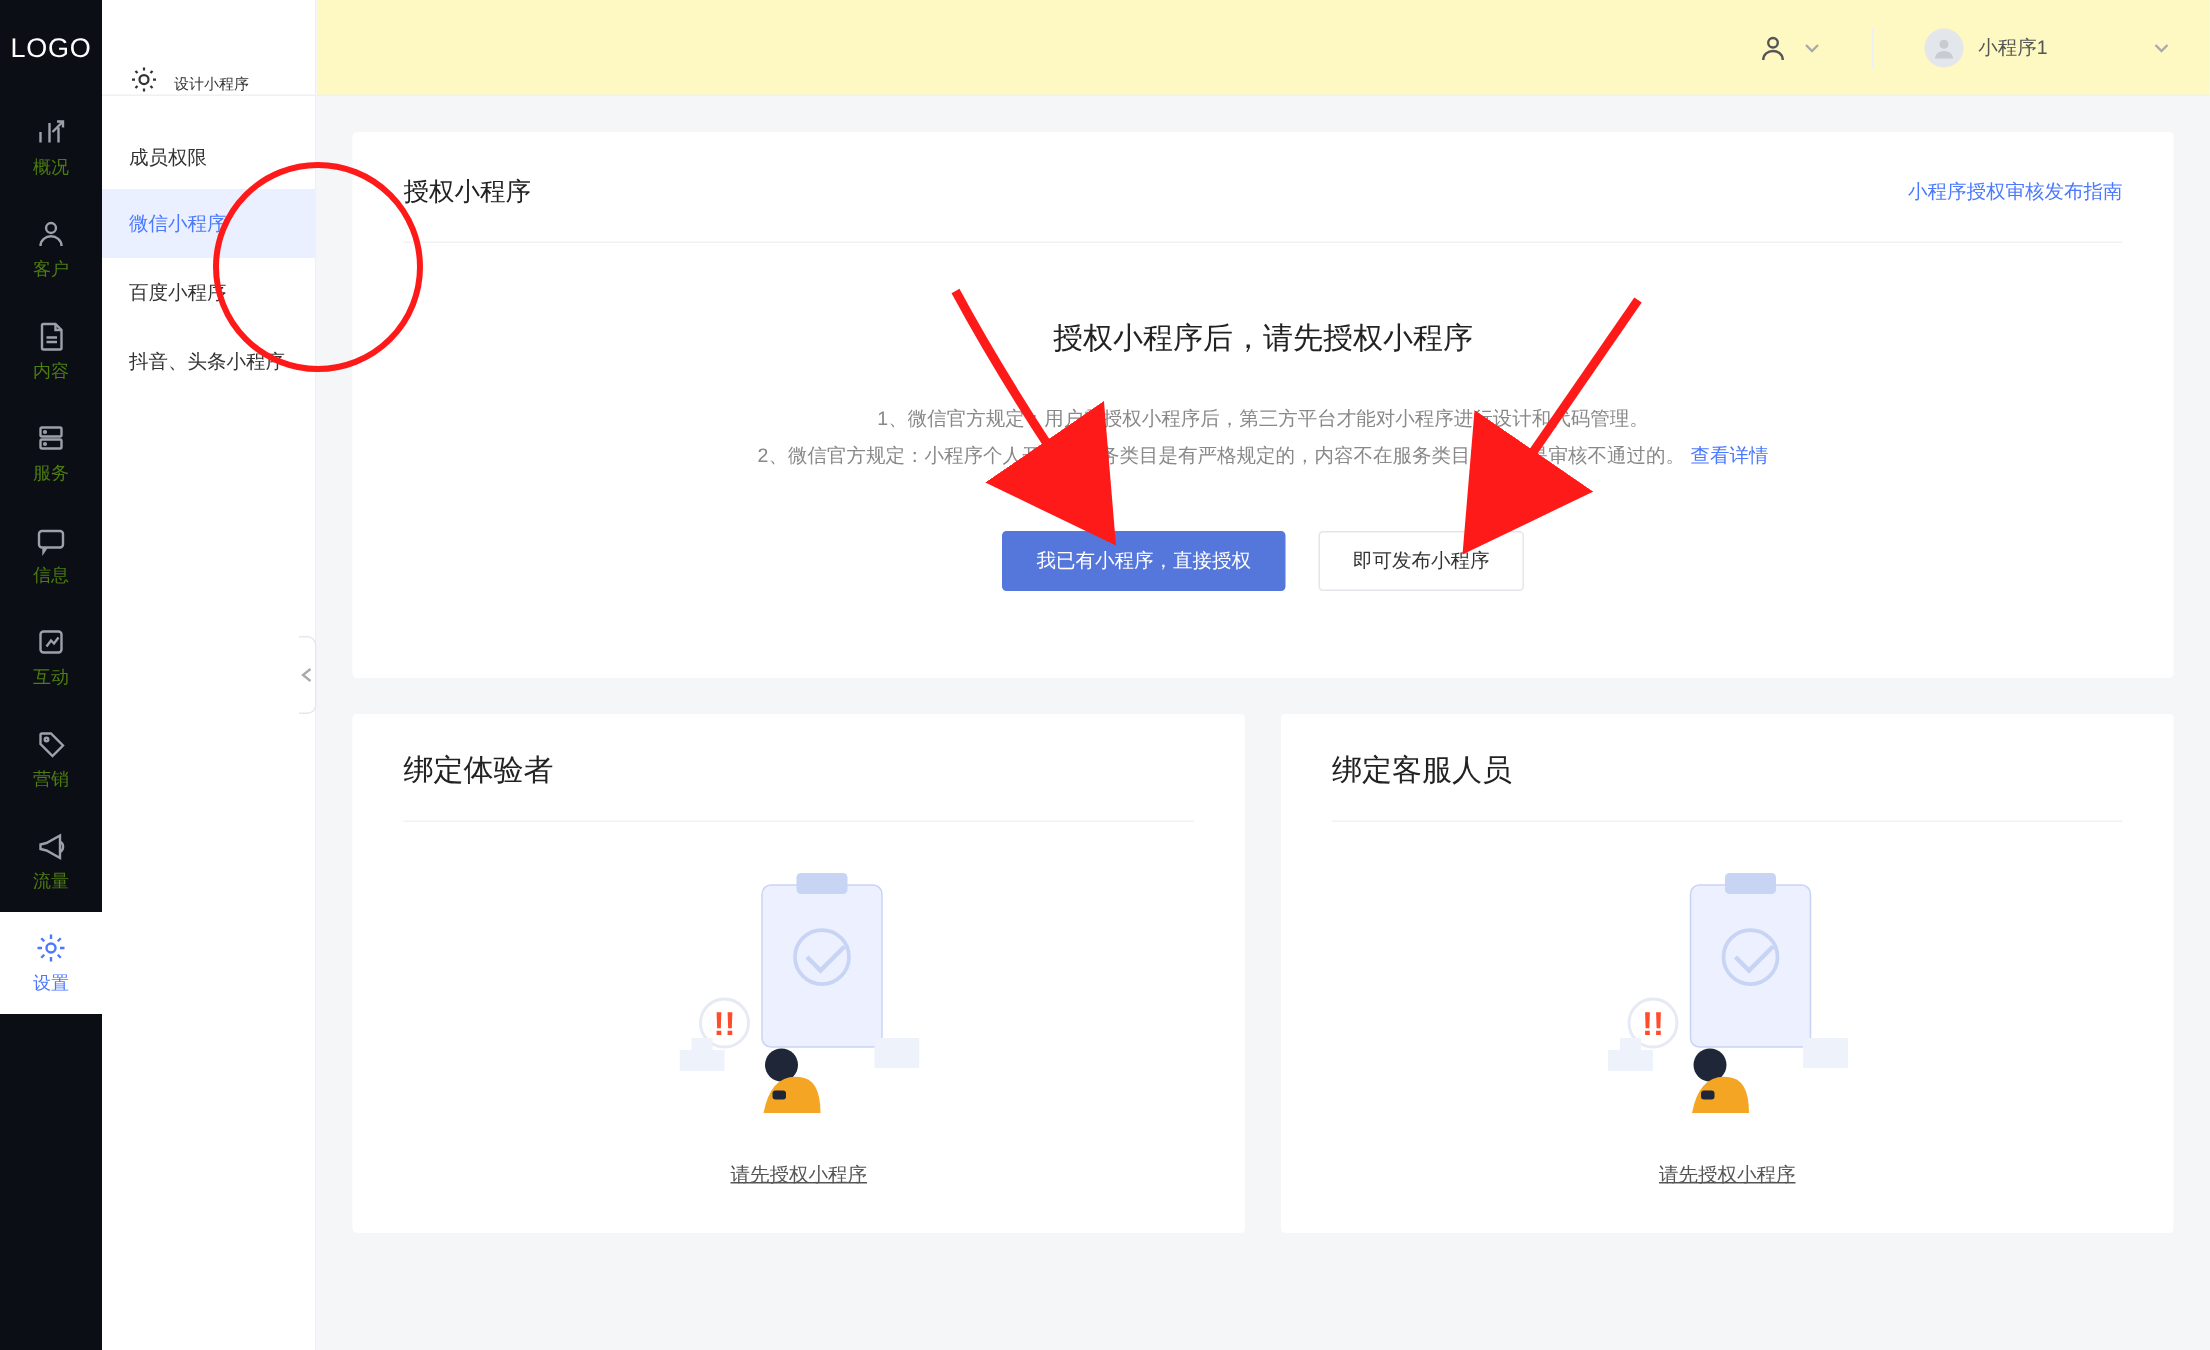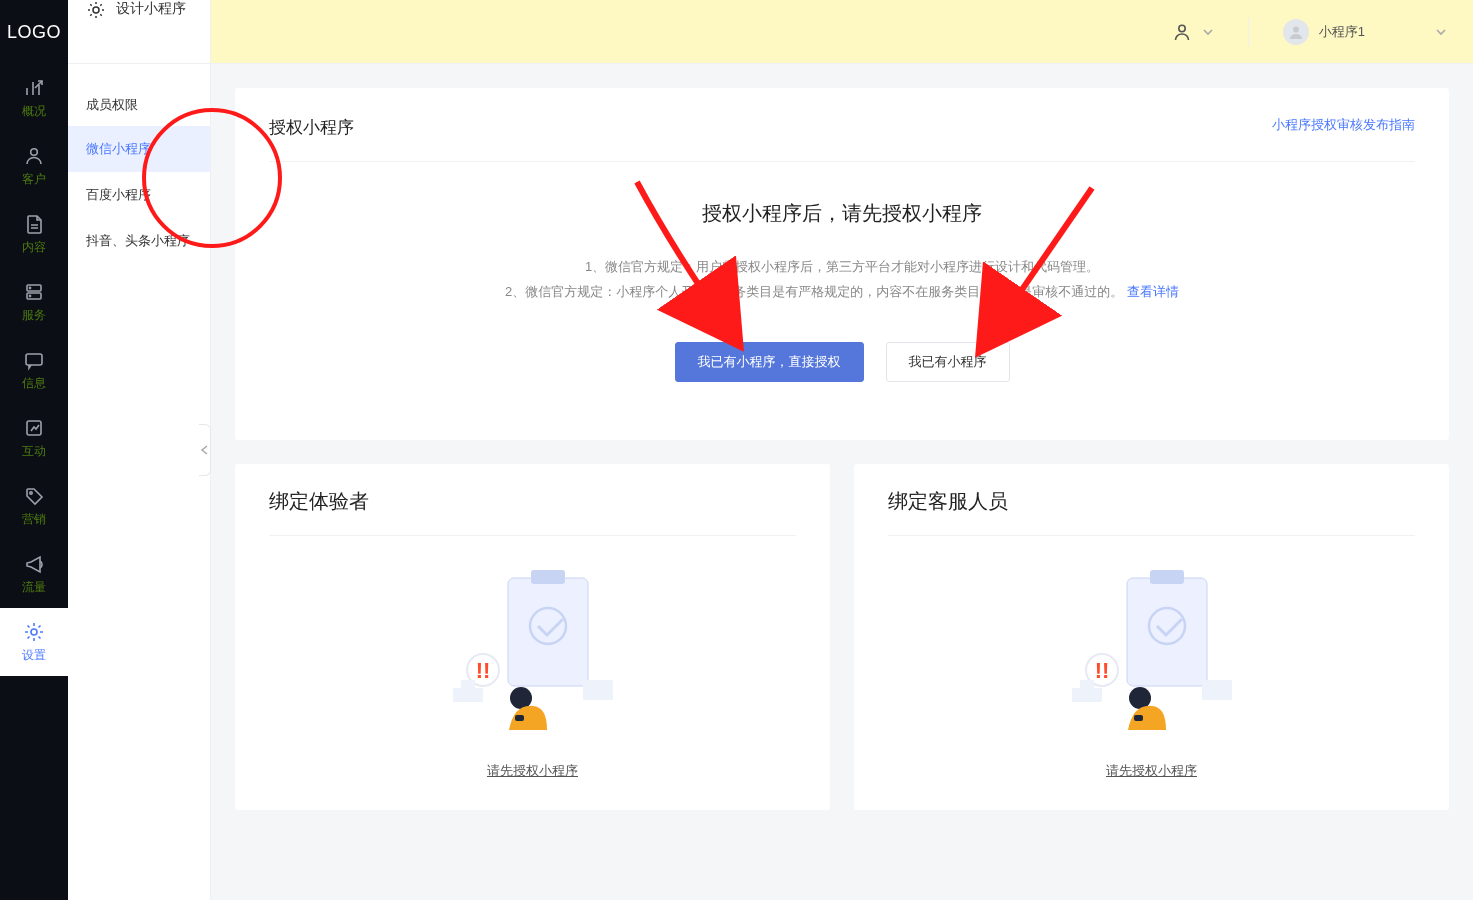--- a/index.html
+++ b/index.html
@@ -12,21 +12,21 @@
     .logo { width: 52px; height: 64px; display: flex; align-items: center; justify-content: center; color: #fff; font-weight: 500; font-size: 18px; letter-spacing: .5px; }
     .pnav-item { width: 68px; height: 68px; display: flex; flex-direction: column; align-items: center; justify-content: center; gap: 4px; cursor: pointer; font-size: 12px; }
     .pnav-item svg { width: 22px; height: 22px; stroke: #9da0aa; fill: none; stroke-width: 1.6; }
     .pnav-item span { color: #4d7c0f; }
     .pnav-item.active { background: #fff; }
     .pnav-item.active svg { stroke: #4a78ff; }
     .pnav-item.active span { color: #4a78ff; }
 
     
     .sub-nav { width: 143px; background: #fff; border-right: 1px solid #eef0f3; flex-shrink: 0; position: relative; }
-    .sub-top { height: 64px; display: flex; align-items: flex-start; padding: 0 18px; border-bottom: 1px solid #eef0f3; gap: 10px; font-size: 14px; color: #333; }
+    .sub-top { height: 64px; display: flex; align-items: flex-end; padding: 0 18px; border-bottom: 1px solid #eef0f3; gap: 10px; font-size: 10px; color: #333; }
     .sub-top svg { width: 20px; height: 20px; stroke: #333; fill: none; stroke-width: 1.5; }
     .sub-list { padding-top: 24px; font-size: 13px; }
     .sub-section { padding: 8px 18px 12px; color: #333; }
     .sub-item { padding: 14px 18px; color: #333; cursor: pointer; }
     .sub-item.active { background: #eaf0ff; color: #4a78ff; }
     .collapse-handle { position: absolute; top: 50%; right: -1px; transform: translateY(-50%); width: 12px; height: 52px; border: 1px solid #e5e7eb; border-left: none; background: #fff; border-radius: 0 6px 6px 0; display: flex; align-items: center; justify-content: center; cursor: pointer; color: #bbb; font-size: 10px; }
 
     .content-col { flex: 1; display: flex; flex-direction: column; min-width: 0; }
 
     
@@ -35,21 +35,21 @@
     .user-chip, .site-chip { display: flex; align-items: center; gap: 10px; font-size: 13px; color: #555; cursor: pointer; padding: 6px 10px; }
     .user-chip svg.person { width: 20px; height: 20px; stroke: #555; fill: none; stroke-width: 1.6; }
     .chev { width: 12px; height: 12px; stroke: #aaa; fill: none; stroke-width: 1.6; }
     .avatar { width: 26px; height: 26px; border-radius: 50%; background: #e3e6eb; display: flex; align-items: center; justify-content: center; }
     .avatar svg { width: 16px; height: 16px; fill: #c7ccd3; }
 
     
     .main { padding: 24px; overflow: auto; flex: 1; }
 
     .panel { background: #fff; border-radius: 3px; padding: 28px 34px; margin-bottom: 24px; }
-    .panel-head { display: flex; align-items: flex-start; justify-content: space-between; padding-bottom: 22px; border-bottom: 1px solid #f0f1f4; margin-bottom: 28px; }
+    .panel-head { display: flex; align-items: center; justify-content: space-between; padding-bottom: 22px; border-bottom: 1px solid #f0f1f4; margin-bottom: 40px; }
     .panel-title { font-size: 17px; color: #222; font-weight: 500; }
     .panel-link { font-size: 13px; color: #4a78ff; cursor: pointer; }
 
     .hero { text-align: center; padding: 10px 0 30px; }
     .hero-title { font-size: 20px; color: #222; font-weight: 500; margin-bottom: 28px; }
     .hero-lines { font-size: 13px; color: #888; line-height: 1.9; }
     .hero-lines a { color: #4a78ff; text-decoration: none; cursor: pointer; }
     .hero-actions { margin-top: 38px; display: flex; gap: 22px; justify-content: center; position: relative; }
     .btn { font-size: 13px; padding: 10px 22px; border-radius: 3px; cursor: pointer; border: 1px solid transparent; }
     .btn-primary { background: #5577db; color: #fff; border-color: #5577db; }
@@ -224,21 +224,21 @@
               <svg width="160" height="170">
                 <defs>
                     <marker id="ah2" markerWidth="14" markerHeight="16" refX="9" refY="8" orient="auto">
                       <path d="M0 0 L14 8 L0 16 Z" fill="#ff1a1a"></path>
                     </marker>
                   </defs>
                 <path d="M 140 5 Q 95 70 40 150" stroke="#ff1a1a" stroke-width="6" fill="none" marker-end="url(#ah2)"></path>
               </svg>
             </div>
             <button class="btn btn-primary">我已有小程序，直接授权</button>
-            <button class="btn btn-outline">我已有小程序</button>
+            <button class="btn btn-outline">即可发布小程序</button>
           </div>
         </div>
       </section>
 
       <div class="two-col">
         <section class="card">
           <div class="card-title">绑定体验者</div>
           <div class="empty-wrap">
             <svg class="illus" viewBox="0 0 160 180">
               <rect x="55" y="18" width="80" height="108" rx="6" fill="#edf1ff" stroke="#c8d4f4"></rect>

